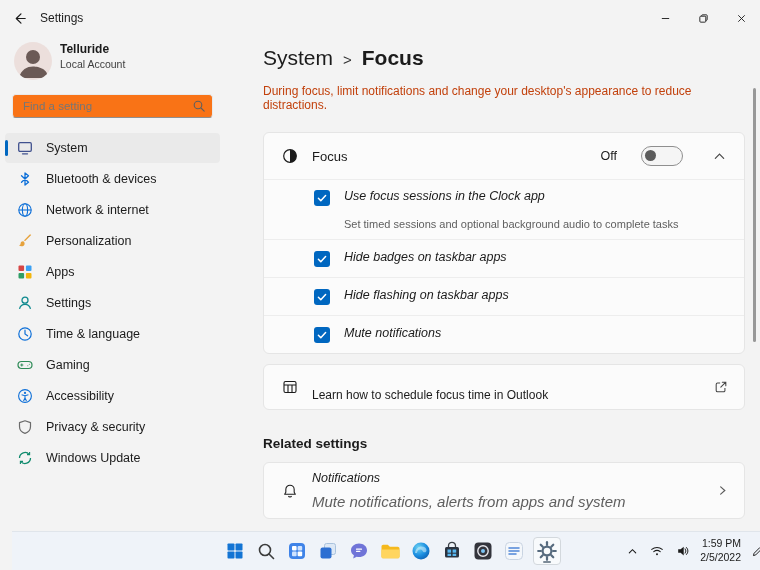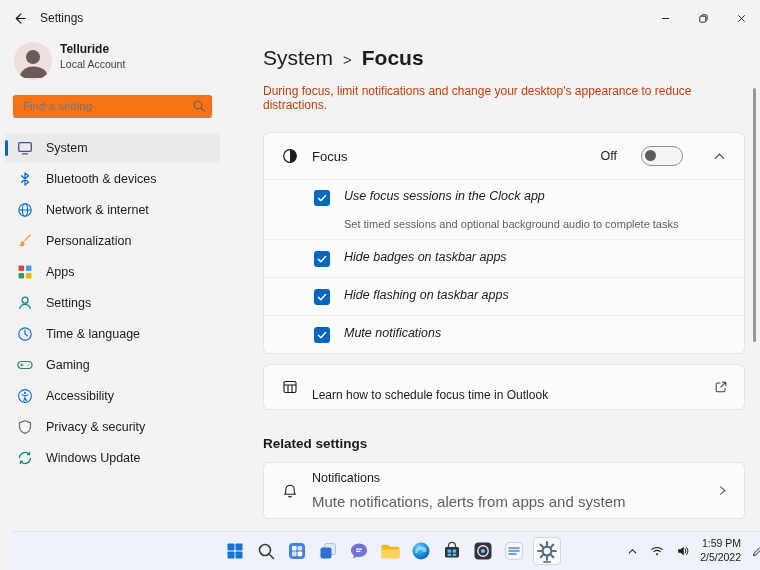--- a/index.html
+++ b/index.html
@@ -62,21 +62,21 @@
     justify-content:center;flex:none;cursor:pointer;margin-top:1px;}
   .opt-label{font-size:12.5px;font-style:italic;}
   .opt-sub{font-size:11px;color:#5f5f5f;margin-top:15px;}
 
   .outlook-card{margin-top:10px;display:flex;align-items:center;gap:14px;height:46px;
     padding:0 16px 0 18px;cursor:pointer;}
   .outlook-label{font-size:12px;flex:1;margin-top:16px;}
 
   .section-heading{margin-top:26px;font-size:13.5px;font-weight:bold;}
   .notif-card{margin-top:11px;display:flex;align-items:center;gap:14px;padding:8px 16px 8px 18px;cursor:pointer;}
-  .notif-text{flex:1;}
+  .notif-text{flex:1;font-style:italic;}
   .notif-title{font-size:12.5px;}
   .notif-sub{font-size:15px;color:#5f5f5f;margin-top:8px;}
 
   .scrollbar{position:absolute;right:4px;top:88px;width:3px;height:254px;border-radius:2px;background:#989898;cursor:pointer;}
 
   
   .taskbar{position:absolute;left:12px;bottom:0;width:760px;height:38px;background:#eff3f9;
     border-top:1px solid #e0e5eb;}
   .tb-center{position:absolute;left:50%;top:0;height:38px;transform:translateX(-50%);
     display:flex;align-items:center;gap:7px;}

